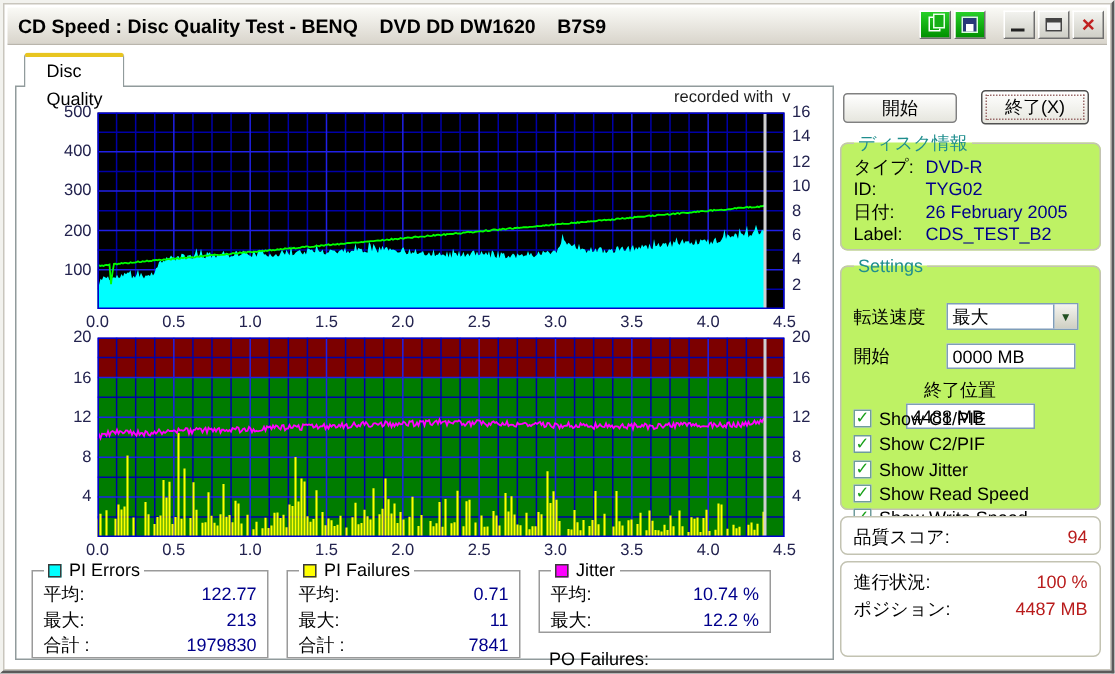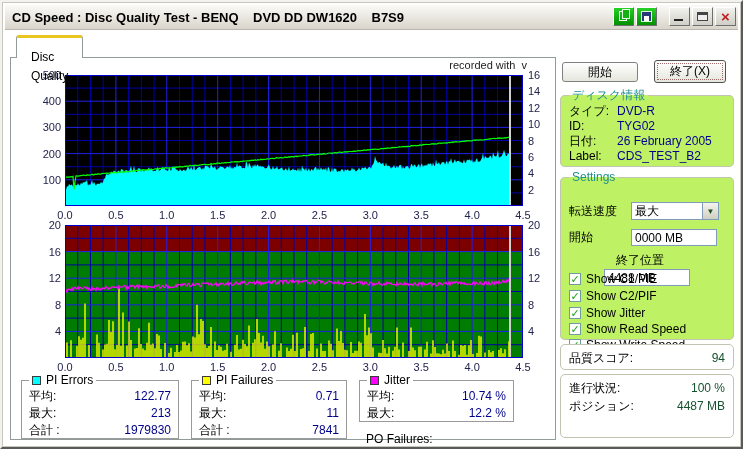--- a/index.html
+++ b/index.html
@@ -20,21 +20,21 @@
   .tbtn.gap { margin-left:12px; }
   .ico-copy { position:absolute; left:5px; top:3px; width:8px; height:10px; border:1px solid #fff; background:transparent; }
   .ico-copy i { position:absolute; left:2px; top:-3px; width:8px; height:10px; border:1px solid #e8ffe8; background:#16b016; }
   .ico-save { position:absolute; left:4px; top:3px; width:11px; height:11px; background:#283878; border:1px solid #d8ffd8; }
   .ico-save i { position:absolute; left:2px; bottom:0; width:5px; height:5px; background:#fff; }
   .ico-min { position:absolute; left:4px; bottom:4px; width:9px; height:2px; background:#222; }
   .ico-max { position:absolute; left:4px; top:4px; width:11px; height:9px; border:1px solid #444; border-top:3px solid #444; background:#eee; }
   .ico-close { font-size:15px; line-height:16px; font-weight:bold; color:#C02020; }
   
   .tabstrip { position:absolute; left:8px; top:33px; height:23px; }
-  .tab { position:absolute; left:6px; top:0; height:23px; padding:10px 14px; background:#fff;
+  .tab { position:absolute; left:6px; top:0; height:23px; padding:0 14px; background:#fff;
          border:1px solid #919B9C; border-bottom:none; border-radius:3px 3px 0 0;
          border-top:3px solid #E8C520; font-size:12px; line-height:19px; color:#000; z-index:5; }
   .tabpage { position:absolute; left:8px; top:55px; width:546px; height:383px; background:#fff;
              border:1px solid #919B9C; z-index:1; }
   .annotation { position:absolute; top:1px; right:28px; font-size:11px; color:#1c1c1c; white-space:pre; }
   .tick { position:absolute; font-size:11px; color:#23234F; }
   
   fieldset.stat { position:absolute; border:1px solid #9a9a9a; background:#fff; padding:1px 7px 0 7px; }
   fieldset.stat legend, fieldset.grp legend { font-size:12px; color:#000; padding:0 3px; }
   .legend-inner { display:flex; align-items:center; gap:5px; }
@@ -45,21 +45,21 @@
   .btn { position:absolute; font-size:12px; color:#000; background:linear-gradient(#ffffff,#E6E6DE);
          border:1px solid #808080; border-radius:3px; cursor:pointer; }
   .btn.default { border:1px solid #505050; outline:1px dotted #9a6a6a; outline-offset:-4px; }
   fieldset.grp { position:absolute; border:1px solid #C3C3B2; border-radius:5px; background:#bef264; padding:0 8px; }
   fieldset.grp legend { color:#1F8E8E; }
   .grp-box { position:absolute; border:1px solid #C3C3B2; border-radius:5px; background:#fff; padding:4px 8px; }
   .irow { display:flex; font-size:12px; line-height:15px; color:#000; }
   .irow .lbl { width:48px; flex:none; }
   .irow .val { color:#00008B; }
   .jrow { display:flex; justify-content:space-between; font-size:12px; line-height:18px; color:#000; }
-  .jrow .val { color:#14532d; }
+  .jrow .val { color:#b91c1c; }
   .set-row { position:absolute; left:8px; right:8px; display:flex; align-items:center; font-size:12px; color:#000; }
   .set-row .lbl { width:62px; flex:none; }
   .field { width:86px; height:17px; border:1px solid #7F9DB9; font-size:12px; padding:0 3px;
            font-family:"Liberation Sans",sans-serif; color:#000; background:#fff; }
   .combo { width:88px; height:18px; border:1px solid #7F9DB9; background:#fff; display:flex;
            align-items:center; justify-content:space-between; font-size:12px; padding-left:3px; cursor:pointer; }
   .combo-btn { width:16px; height:16px; background:linear-gradient(#f4f4ee,#cfcfc3); border-left:1px solid #7F9DB9;
                font-size:8px; color:#225022; display:flex; align-items:center; justify-content:center; }
   .cb { position:absolute; left:8px; display:flex; align-items:center; gap:5px; font-size:12px; color:#000; }
   .cb .box { width:12px; height:12px; border:1px solid #6F9C9C; background:#fff; color:#18A018;

